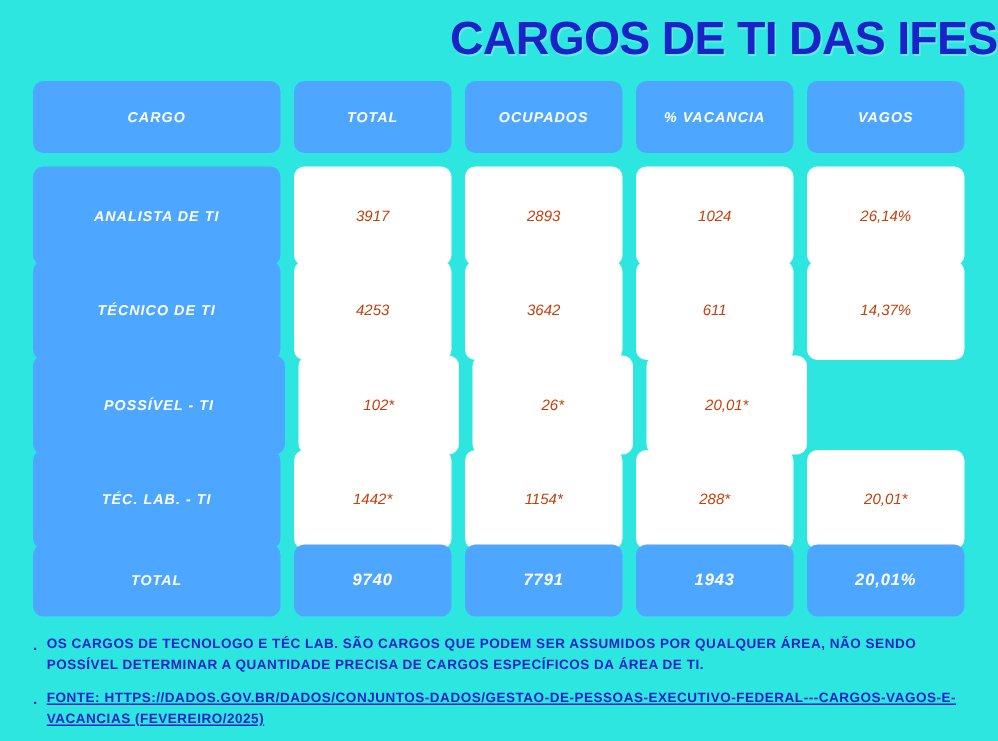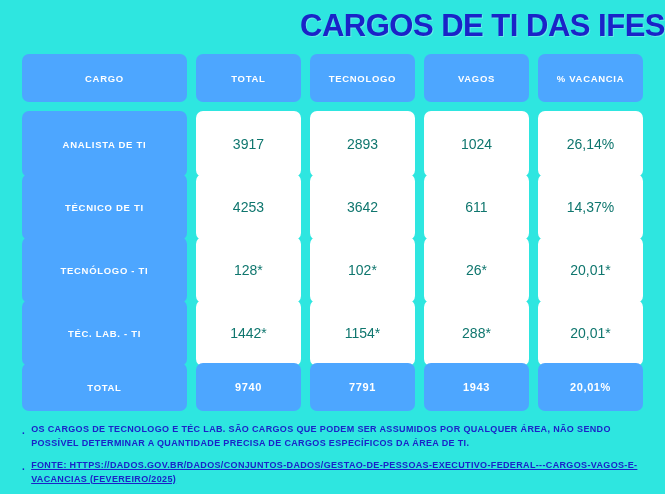--- a/index.html
+++ b/index.html
@@ -24,20 +24,21 @@
     margin: 0 0 10px 0;
     text-shadow: 1px 1px 0 rgba(255,255,255,0.25);
   }
   .table-wrap {
     margin: 0 22px;
   }
   .row {
     display: flex;
     gap: 9px;
     margin-bottom: 9px;
+    font-style: italic;
   }
   .cell {
     border-radius: 7px;
     display: flex;
     align-items: center;
     justify-content: center;
     text-align: center;
     box-sizing: border-box;
   }
   .c-label { width: 168px; }
@@ -55,22 +56,22 @@
   .row-data .cell { height: 66px; }
   .row-data .c-label {
     background: #4DA6FF;
     color: #FFFFFF;
     font-size: 9.5px;
     font-weight: bold;
     letter-spacing: 0.7px;
   }
   .row-data .c-val {
     background: #FFFFFF;
-    color: #0f766e;
-    font-size: 14px;
+    color: #c2410c;
+    font-size: 10px;
     font-weight: normal;
   }
   .row-total .cell {
     background: #4DA6FF;
     color: #FFFFFF;
     height: 48px;
     font-size: 11px;
     font-weight: bold;
     letter-spacing: 0.6px;
   }
@@ -107,44 +108,43 @@
 </head>
 <body>
 
 <h1 class="page-title">CARGOS DE TI DAS IFES</h1>
 
 <div class="table-wrap">
 
   <div class="row row-header">
     <div class="cell c-label">CARGO</div>
     <div class="cell c-val">TOTAL</div>
-    <div class="cell c-val">TECNOLOGO</div>
+    <div class="cell c-val">OCUPADOS</div>
+    <div class="cell c-val">% VACANCIA</div>
     <div class="cell c-val">VAGOS</div>
-    <div class="cell c-val">% VACANCIA</div>
   </div>
 
   <div class="row row-data">
     <div class="cell c-label">ANALISTA DE TI</div>
     <div class="cell c-val">3917</div>
     <div class="cell c-val">2893</div>
     <div class="cell c-val">1024</div>
     <div class="cell c-val">26,14%</div>
   </div>
 
   <div class="row row-data">
     <div class="cell c-label">TÉCNICO DE TI</div>
     <div class="cell c-val">4253</div>
     <div class="cell c-val">3642</div>
     <div class="cell c-val">611</div>
     <div class="cell c-val">14,37%</div>
   </div>
 
   <div class="row row-data">
-    <div class="cell c-label">TECNÓLOGO - TI</div>
-    <div class="cell c-val">128*</div>
+    <div class="cell c-label">POSSÍVEL - TI</div>
     <div class="cell c-val">102*</div>
     <div class="cell c-val">26*</div>
     <div class="cell c-val">20,01*</div>
   </div>
 
   <div class="row row-data">
     <div class="cell c-label">TÉC. LAB. - TI</div>
     <div class="cell c-val">1442*</div>
     <div class="cell c-val">1154*</div>
     <div class="cell c-val">288*</div>

